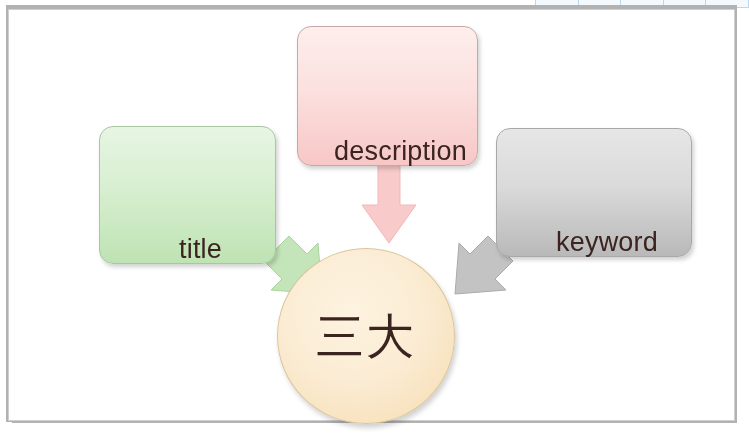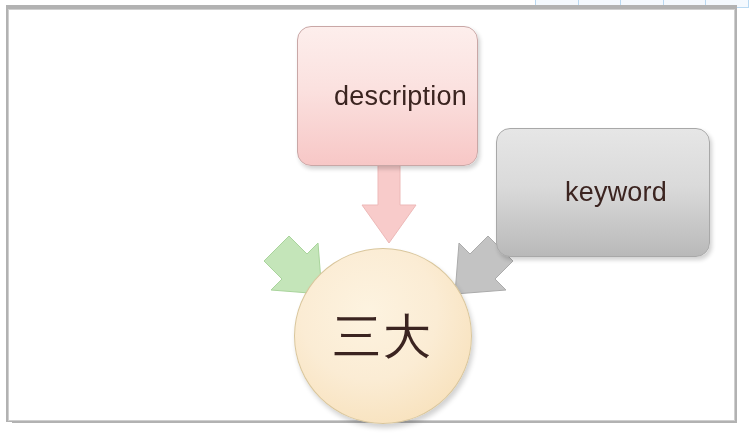--- a/index.html
+++ b/index.html
@@ -81,21 +81,21 @@
     background: #b2b2b2;
   }
 
   
   .node-box {
     position: absolute;
     border-radius: 14px;
     border: 1px solid #b0b0b0;
     box-sizing: border-box;
     display: flex;
-    align-items: center;
+    align-items: flex-end;
     justify-content: center;
     box-shadow: 2px 3px 4px rgba(0,0,0,0.18);
     z-index: 5;
     padding-left: 26px;
   }
   .node-label {
     font-size: 27px;
     color: #3b2420;
     letter-spacing: 0.2px;
     line-height: 1;
@@ -114,40 +114,40 @@
     left: 90px;
     top: 116px;
     width: 177px;
     height: 138px;
     background: linear-gradient(to bottom, #e7f5e3 0%, #d7efd0 45%, #bee3b3 100%);
     border-color: #a9c6a2;
   }
   #box-keyword {
     left: 487px;
     top: 118px;
-    width: 214px;
+    width: 196px;
     height: 129px;
     background: linear-gradient(to bottom, #e6e6e6 0%, #dadada 45%, #b9b9b9 100%);
     border-color: #a8a8a8;
   }
 
   
   .arrow-svg {
     position: absolute;
     overflow: visible;
     z-index: 4;
   }
   #arrow-description-down { left: 352px; top: 148px; }
   #arrow-title-diagonal   { left: 236px; top: 222px; }
   #arrow-keyword-diagonal { left: 443px; top: 222px; }
 
   
   #center-circle {
     position: absolute;
-    left: 285px;
+    left: 268px;
     top: 238px;
     width: 178px;
     height: 176px;
     border-radius: 50%;
     background: radial-gradient(circle at 42% 36%, #fdf3e0 0%, #fbecd4 45%, #f6dcb0 100%);
     border: 1px solid #d9c69c;
     box-sizing: border-box;
     box-shadow: 2px 4px 5px rgba(0,0,0,0.18);
     display: flex;
     flex-direction: column;
@@ -191,20 +191,23 @@
   </svg>
 
   <svg class="arrow-svg" id="arrow-keyword-diagonal" width="80" height="74" viewBox="0 0 80 74">
     <polygon points="36,4 18,22 7,11 3,62 54,58 43,47 61,29" fill="#c3c3c3" stroke="#ababab" stroke-width="1" stroke-linejoin="round"></polygon>
   </svg>
 
   <div class="node-box" id="box-description">
     <span class="node-label">description</span>
   </div>
 
+  <div class="node-box" id="box-title">
+    <span class="node-label">title</span>
+  </div>
 
   <div class="node-box" id="box-keyword">
     <span class="node-label">keyword</span>
   </div>
 
   <div id="center-circle">
     <span class="circle-line">三大</span>
   </div>
 
 </div>

